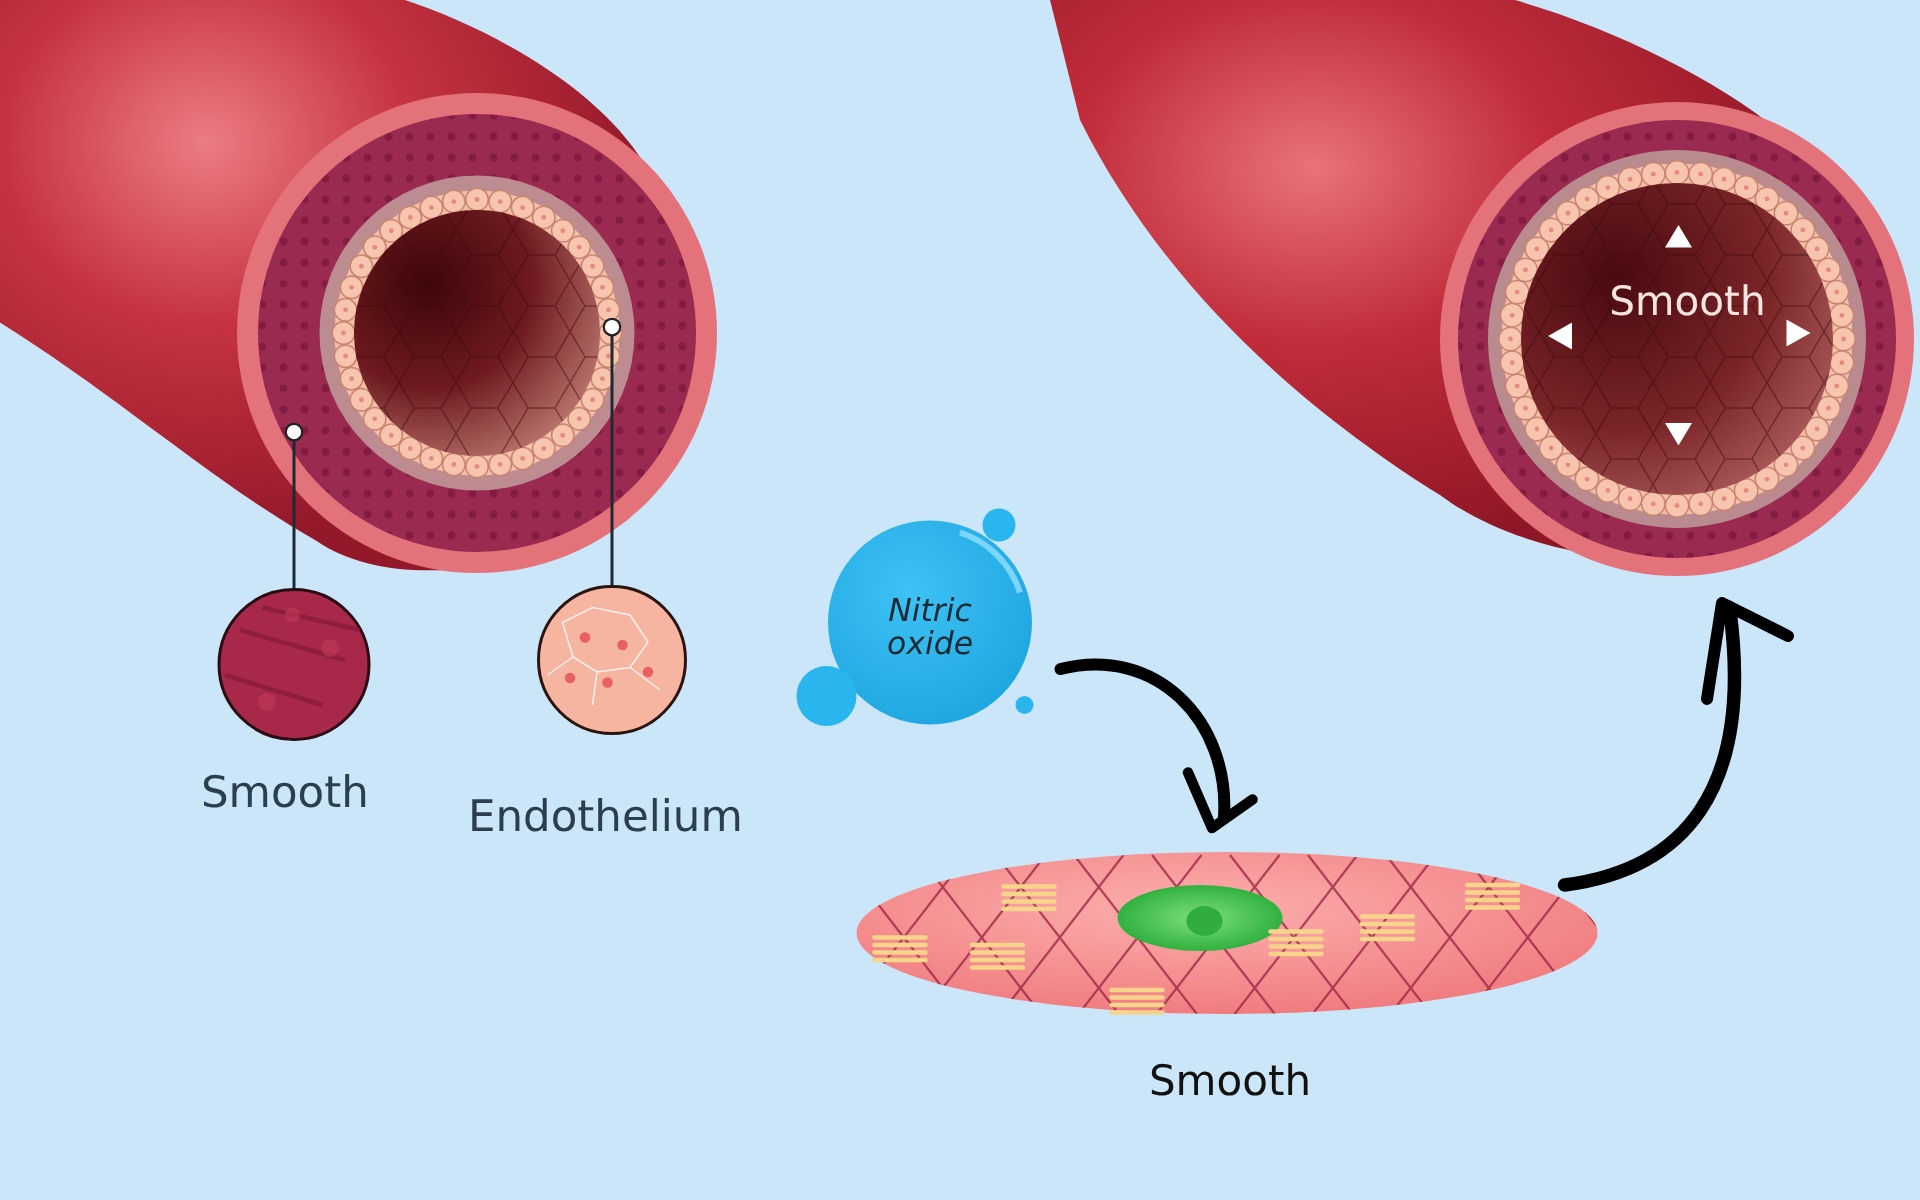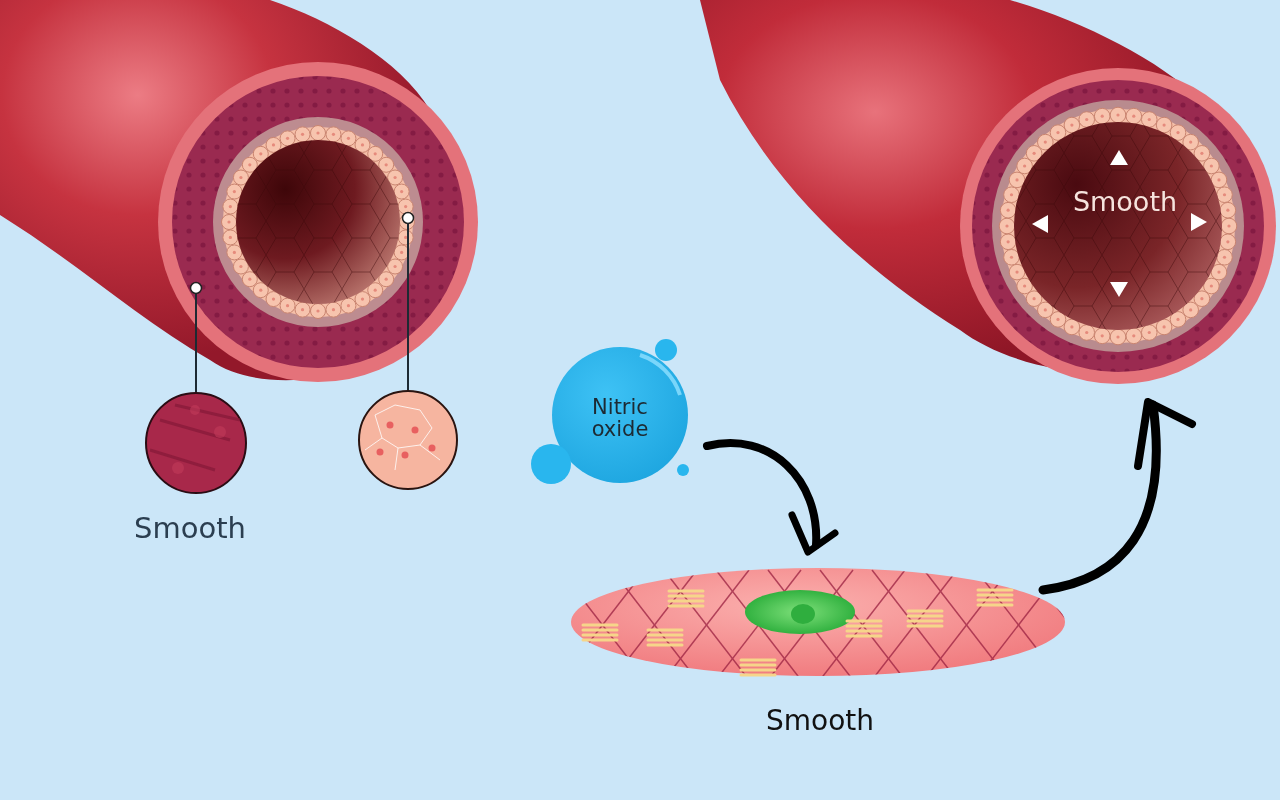--- a/index.html
+++ b/index.html
@@ -9,21 +9,21 @@
       font-family: "Liberation Sans", "DejaVu Sans", sans-serif;
       position: relative;
     }
     #stage { position: absolute; left: 0; top: 0; width: 1280px; height: 800px; }
     .label {
       position: absolute; text-align: center; white-space: nowrap;
       font-family: "DejaVu Sans", sans-serif;
     }
     .lbl-dark { color: #2b3e50; font-size: 29px; line-height: 1.4; }
     .lbl-black { color: #111; font-size: 28px; line-height: 1.7; }
-    .lbl-no { color: #1d2a33; font-size: 21px; line-height: 1.05; font-weight: 500; }
+    .lbl-no { color: #1d2a33; font-size: 21px; line-height: 1.05; font-weight: 500; font-style: italic; }
     .lbl-vd { color: #f6e4de; font-size: 27px; line-height: 1.75; }
   </style>
 </head>
 <body>
 
 <div id="stage">
 <svg width="1280" height="800" viewBox="0 0 1280 800" xmlns="http://www.w3.org/2000/svg">
   <defs>
     <radialGradient id="tubeGradL" cx="0.32" cy="0.25" r="0.7">
       <stop offset="0" stop-color="#ec7c84"></stop>
@@ -359,20 +359,23 @@
           <line x1="978" x2="1012" y1="600" y2="600" stroke="#f6d58a" stroke-width="3" stroke-linecap="round"></line>
           <line x1="978" x2="1012" y1="605" y2="605" stroke="#f6d58a" stroke-width="3" stroke-linecap="round"></line>
         </g>
   </g>
 </svg>
 
 
 <div class="label lbl-dark" style="left:134px; top:508px;">
   <div>Smooth</div>
 </div>
+<div class="label lbl-dark" style="left:312px; top:524px;">
+  <div>Endothelium</div>
+</div>
 <div class="label lbl-no" style="left:580px; top:396px; width:80px;">
   <div>Nitric</div>
   <div>oxide</div>
 </div>
 <div class="label lbl-black" style="left:720px; top:697px; width:200px;">
   <div>Smooth</div>
 </div>
 <div class="label lbl-vd" style="left:1055px; top:178px; width:140px;">
   <div>Smooth</div>
 </div>

